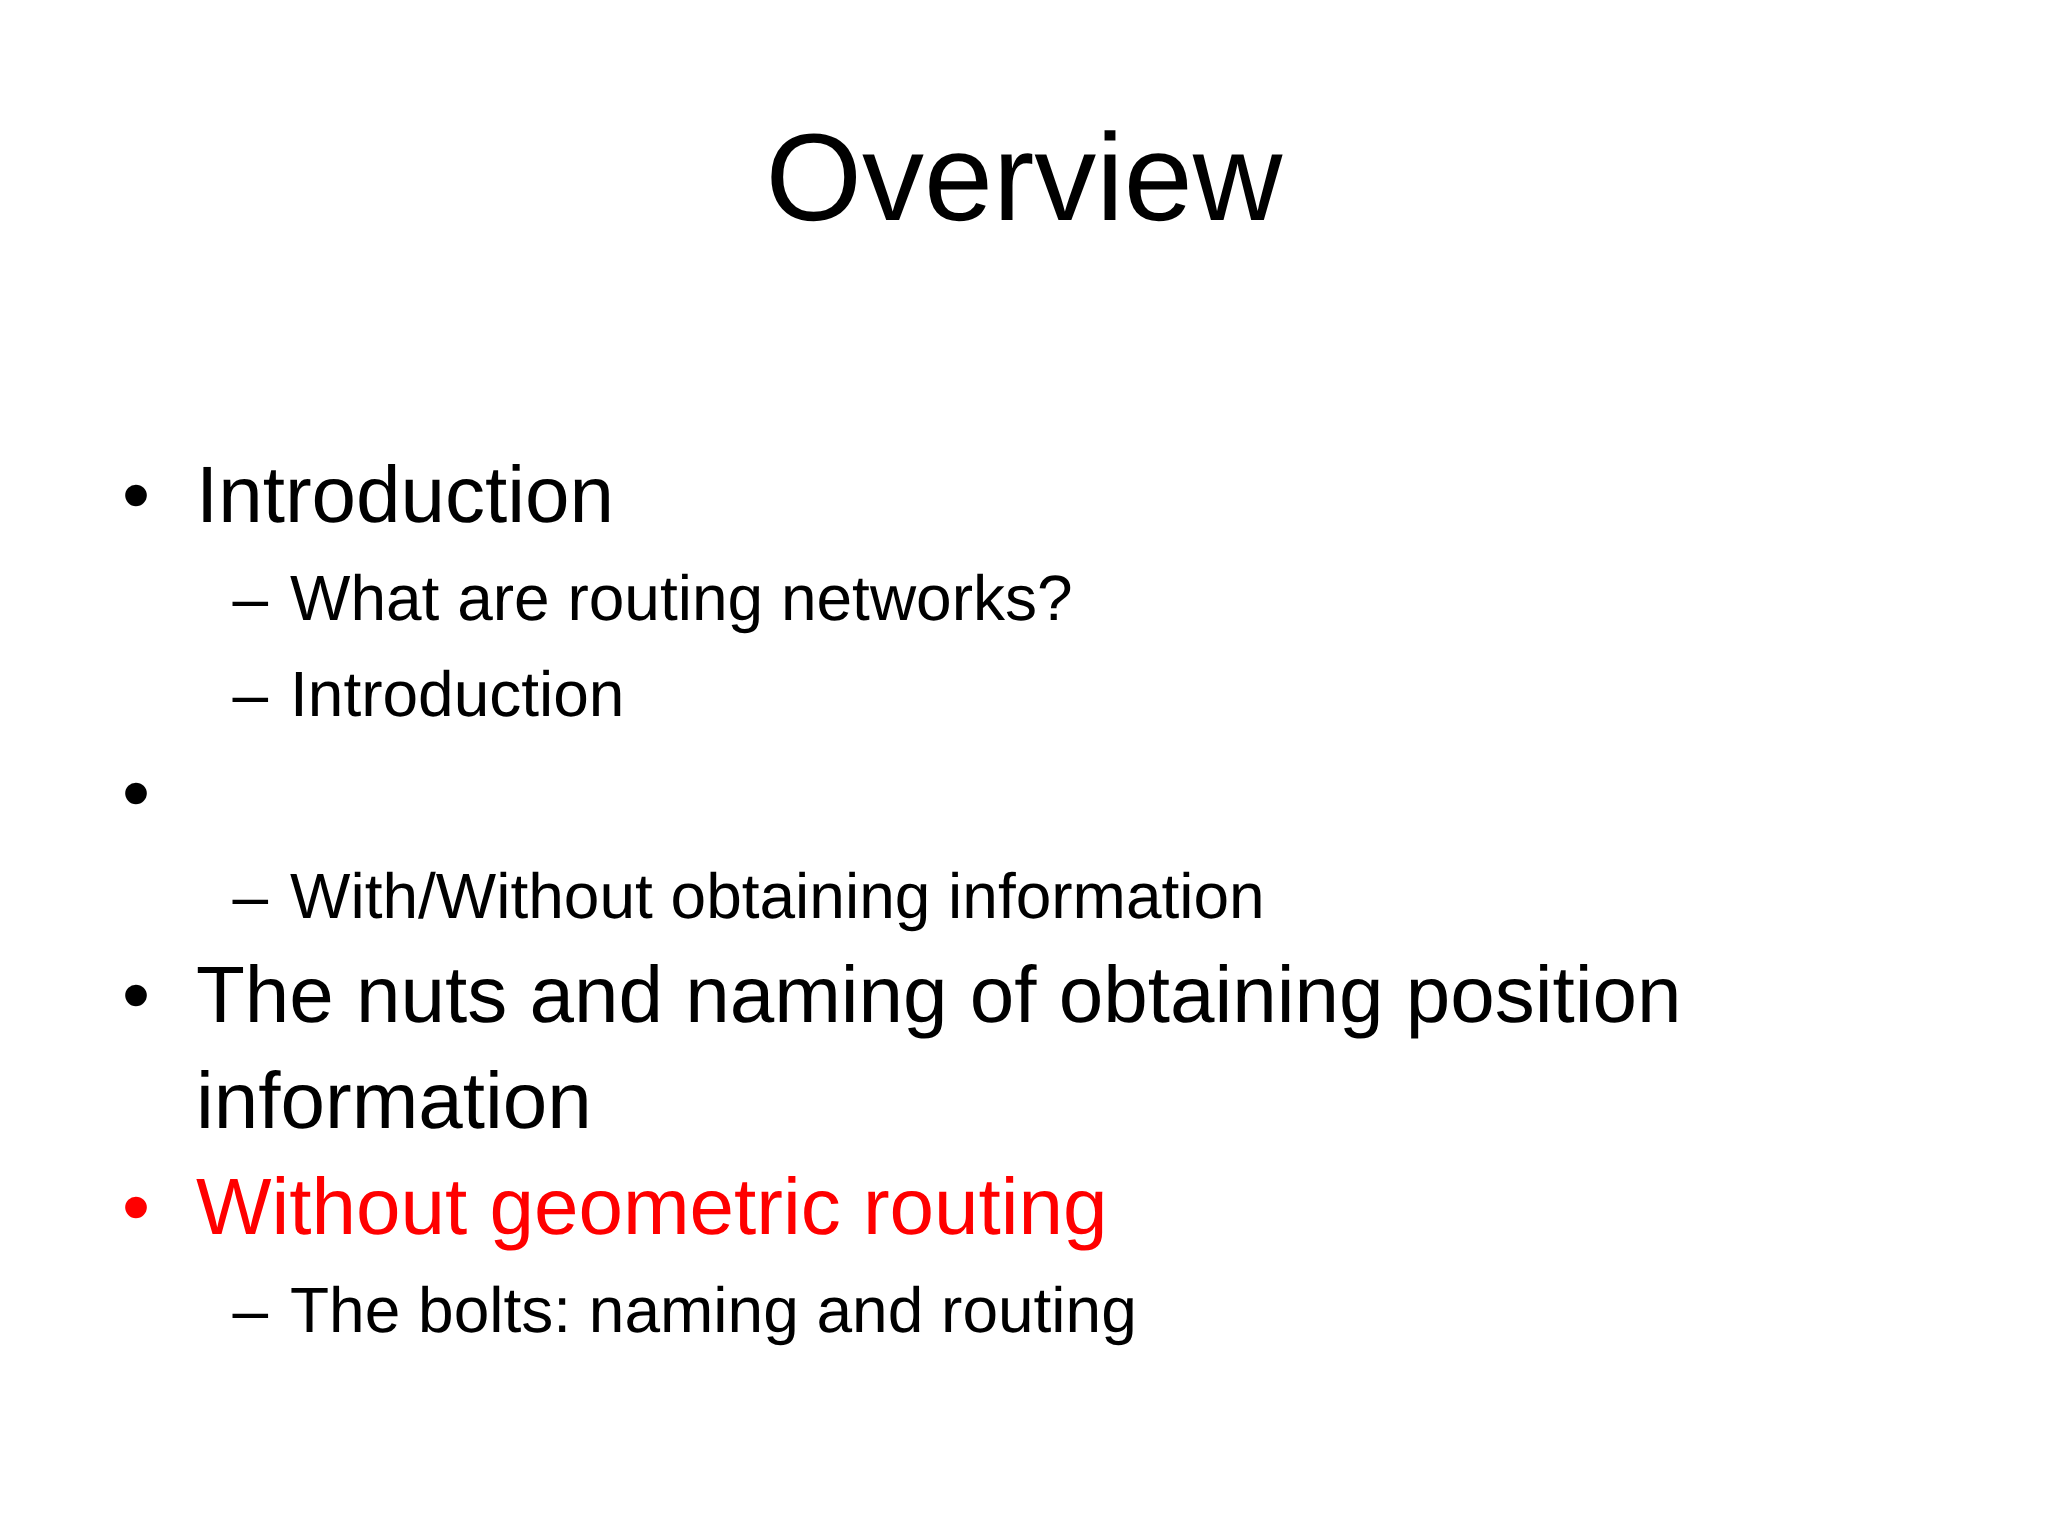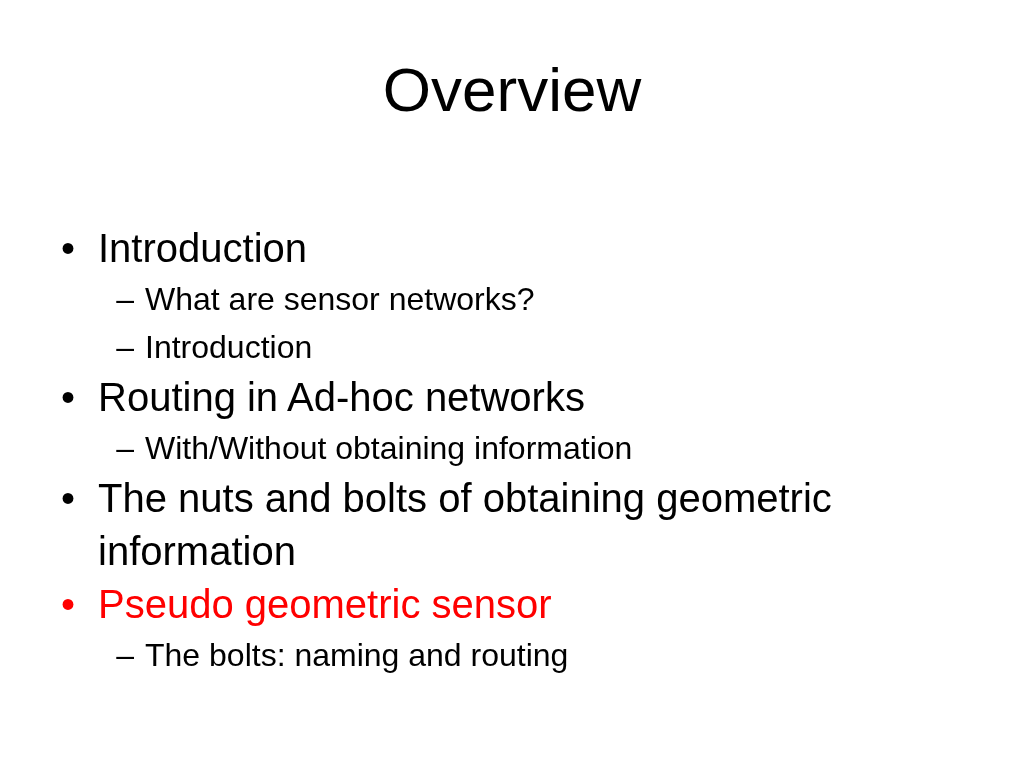--- a/index.html
+++ b/index.html
@@ -102,46 +102,45 @@
 
   <div class="slide-body">
 
     <div class="bullet-row lvl1">
       <span class="marker">•</span>
       <span class="content">Introduction</span>
     </div>
 
     <div class="bullet-row lvl2">
       <span class="marker">–</span>
-      <span class="content">What are sensor networks?</span>
+      <span class="content">What are routing networks?</span>
     </div>
 
     <div class="bullet-row lvl2">
       <span class="marker">–</span>
       <span class="content">Introduction</span>
     </div>
 
     <div class="bullet-row lvl1">
       <span class="marker">•</span>
-      <span class="content">Routing in Ad-hoc networks</span>
     </div>
 
     <div class="bullet-row lvl2">
       <span class="marker">–</span>
       <span class="content">With/Without obtaining information</span>
     </div>
 
     <div class="bullet-row lvl1">
       <span class="marker">•</span>
-      <span class="content">The nuts and bolts of obtaining geometric information</span>
+      <span class="content">The nuts and naming of obtaining position information</span>
     </div>
 
     <div class="bullet-row lvl1 red">
       <span class="marker">•</span>
-      <span class="content">Pseudo geometric sensor</span>
+      <span class="content">Without geometric routing</span>
     </div>
 
     <div class="bullet-row lvl2">
       <span class="marker">–</span>
       <span class="content">The bolts: naming and routing</span>
     </div>
 
   </div>
 </div>
 

